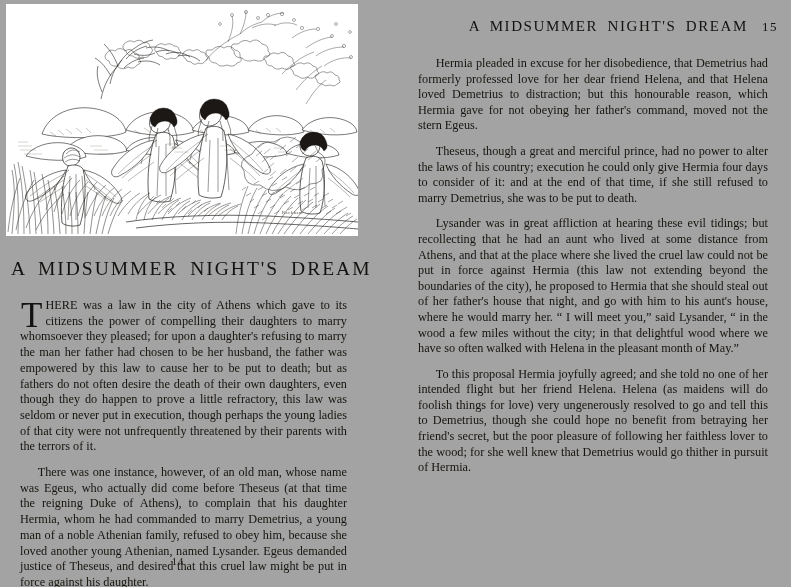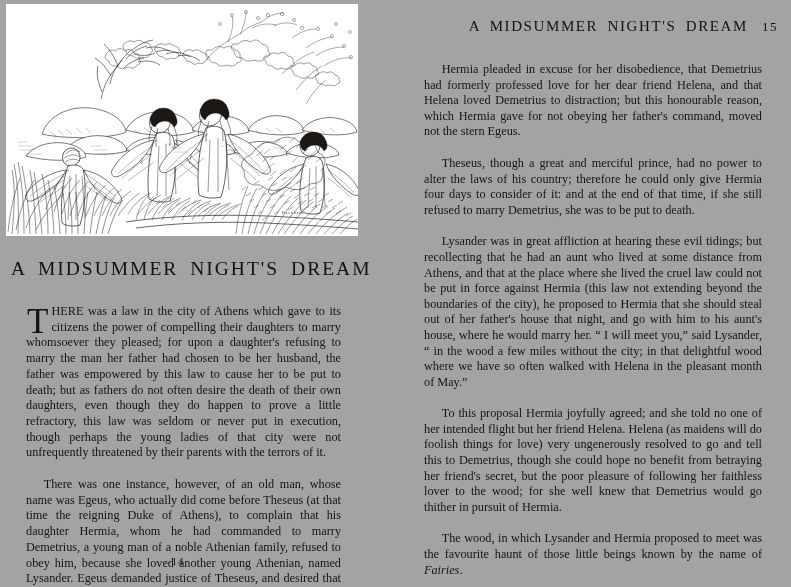--- a/index.html
+++ b/index.html
@@ -11,21 +11,21 @@
 
   
   .illo{position:absolute;left:6px;top:4px;width:352px;height:232px;overflow:hidden;}
   .illo svg{display:block;}
   .sig{position:absolute;left:276px;top:206px;font-size:4.5px;letter-spacing:.6px;color:#51493f;font-family:"Liberation Serif",serif;}
 
   
   .chapter-title{position:absolute;left:11px;top:258px;width:345px;font-size:19.5px;letter-spacing:2.0px;word-spacing:5px;white-space:nowrap;font-family:"Liberation Serif",serif;font-weight:400;color:#141210;}
   .body-left{position:absolute;left:10px;top:288px;width:347px;font-size:12.25px;line-height:15.7px;text-align:justify;color:#17140f;}
   .body-right{position:absolute;left:12px;top:46px;width:370px;font-size:12.25px;line-height:15.6px;text-align:justify;color:#17140f;}
-  .body-left p,.body-right p{margin:16px;text-indent:1.45em;text-align:justify;}
+  .body-left p,.body-right p{margin:10px;text-indent:1.45em;text-align:justify;}
   .body-left p:first-child{text-indent:0;}
 
   .dropcap{float:left;font-size:35px;line-height:27px;padding:4px 2px 0 1px;margin:0 1px 0 0;font-family:"Liberation Serif",serif;color:#141210;}
 
   
   .run-head{position:absolute;left:12px;top:18px;width:370px;white-space:nowrap;font-size:15px;letter-spacing:1.6px;word-spacing:4px;color:#141210;text-align:right;}
   .run-head .rh-title{}
   .run-head .rh-folio{font-size:13px;letter-spacing:1.5px;margin-left:14px;}
 
   
@@ -323,20 +323,19 @@
   </div>
 
   <div class="page page-right">
 
     <div class="run-head">
       <span class="rh-title">A MIDSUMMER NIGHT'S DREAM</span><span class="rh-folio">15</span>
     </div>
 
     <div class="body-right">
       <p><span>Hermia pleaded in excuse for her disobedience, that Demetrius had formerly professed love for her dear friend Helena, and that Helena loved Demetrius to distraction; but this honourable reason, which Hermia gave for not obeying her father's command, moved not the stern Egeus.</span></p>
-      <p><span>Theseus, though a great and merciful prince, had no power to alter the laws of his country; therefore he could only give Hermia four days to consider of it: and at the end of that time, if she still refused to marry Demetrius, she was to be put to death.</span></p>
+      <p><span>Theseus, though a great and merciful prince, had no power to alter the laws of his country; execution he could only give Hermia four days to consider of it: and at the end of that time, if she still refused to marry Demetrius, she was to be put to death.</span></p>
       <p><span>Lysander was in great affliction at hearing these evil tidings; but recollecting that he had an aunt who lived at some distance from Athens, and that at the place where she lived the cruel law could not be put in force against Hermia (this law not extending beyond the boundaries of the city), he proposed to Hermia that she should steal out of her father's house that night, and go with him to his aunt's house, where he would marry her.  “ I will meet you,” said Lysander, “ in the wood a few miles without the city; in that delightful wood where we have so often walked with Helena in the pleasant month of May.”</span></p>
       <p><span>To this proposal Hermia joyfully agreed; and she told no one of her intended flight but her friend Helena. Helena (as maidens will do foolish things for love) very ungenerously resolved to go and tell this to Demetrius, though she could hope no benefit from betraying her friend's secret, but the poor pleasure of following her faithless lover to the wood; for she well knew that Demetrius would go thither in pursuit of Hermia.</span></p>
-      <p><span>The wood, in which Lysander and Hermia proposed to meet was the favourite haunt of those little beings known by the name of </span><span class="it">Fairies</span><span>.</span></p>
     </div>
   </div>
 
 </div>
 
 </body></html>

